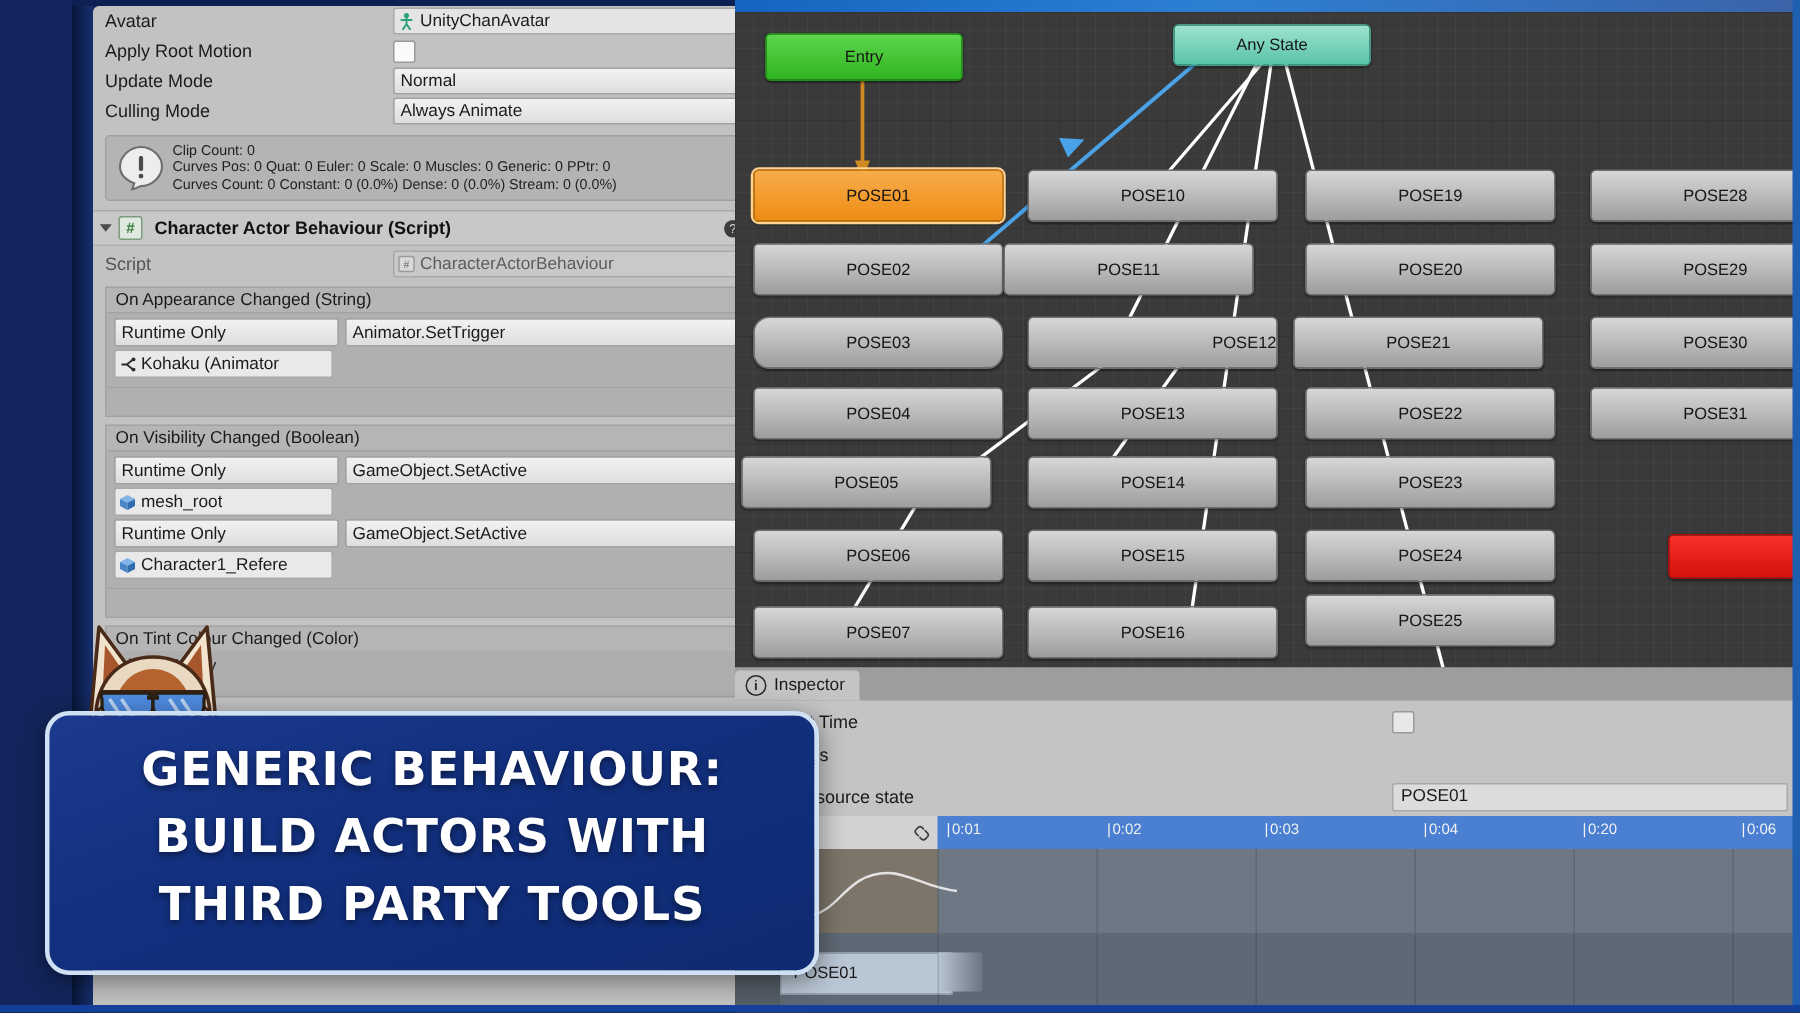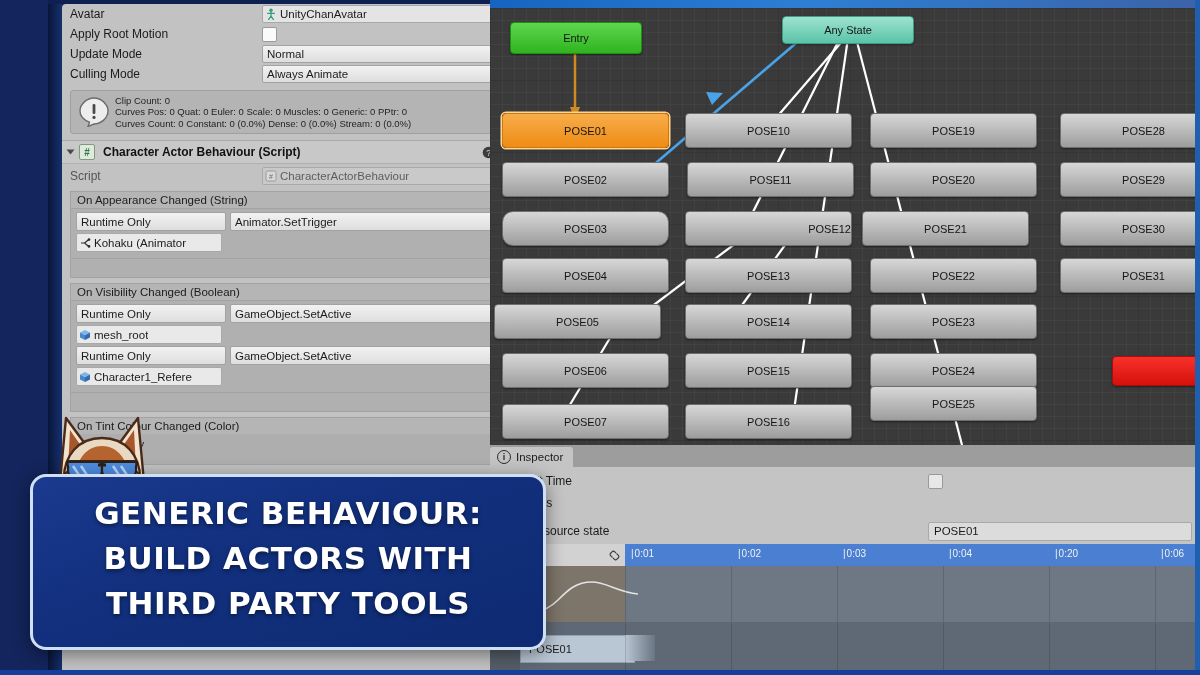--- a/index.html
+++ b/index.html
@@ -408,21 +408,21 @@
       <div class="node normal" style="left:12px;top:345px;width:165px;height:33px;">
           <span>POSE06</span>
         </div>
       <div class="node normal" style="left:12px;top:396px;width:165px;height:33px;">
           <span>POSE07</span>
         </div>
 
       <div class="node normal" style="left:195px;top:105px;width:165px;height:33px;">
           <span>POSE10</span>
         </div>
-      <div class="node normal" style="left:197px;top:154px;width:165px;height:33px;">
+      <div class="node normal" style="left:179px;top:154px;width:165px;height:33px;">
           <span>POSE11</span>
         </div>
       <div class="node normal" style="left:195px;top:203px;width:165px;height:33px;justify-content:flex-end;">
           <span>POSE12</span>
         </div>
       <div class="node normal" style="left:195px;top:250px;width:165px;height:33px;">
           <span>POSE13</span>
         </div>
       <div class="node normal" style="left:195px;top:296px;width:165px;height:33px;">
           <span>POSE14</span>
@@ -445,21 +445,21 @@
         </div>
       <div class="node normal" style="left:380px;top:250px;width:165px;height:33px;">
           <span>POSE22</span>
         </div>
       <div class="node normal" style="left:380px;top:296px;width:165px;height:33px;">
           <span>POSE23</span>
         </div>
       <div class="node normal" style="left:380px;top:345px;width:165px;height:33px;">
           <span>POSE24</span>
         </div>
-      <div class="node normal" style="left:380px;top:378px;width:165px;height:33px;">
+      <div class="node normal" style="left:380px;top:388px;width:165px;height:33px;">
           <span>POSE25</span>
         </div>
 
       <div class="node normal" style="left:570px;top:105px;width:165px;height:33px;">
           <span>POSE28</span>
         </div>
       <div class="node normal" style="left:570px;top:154px;width:165px;height:33px;">
           <span>POSE29</span>
         </div>
       <div class="node normal" style="left:570px;top:203px;width:165px;height:33px;">

